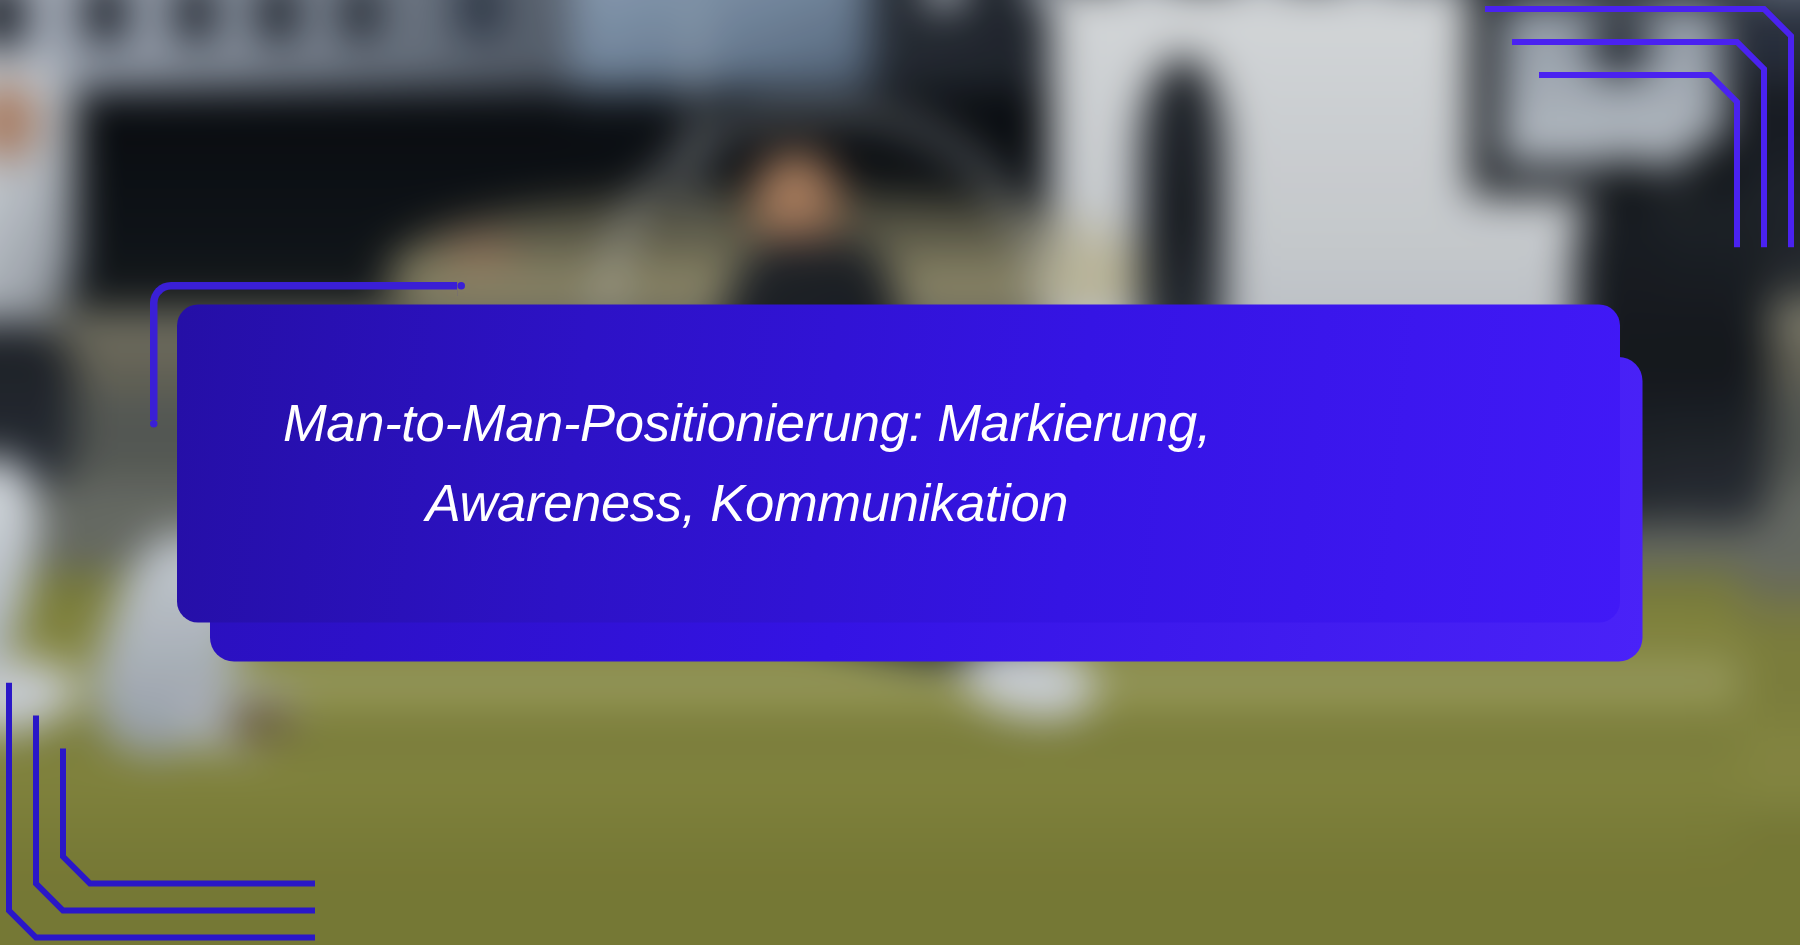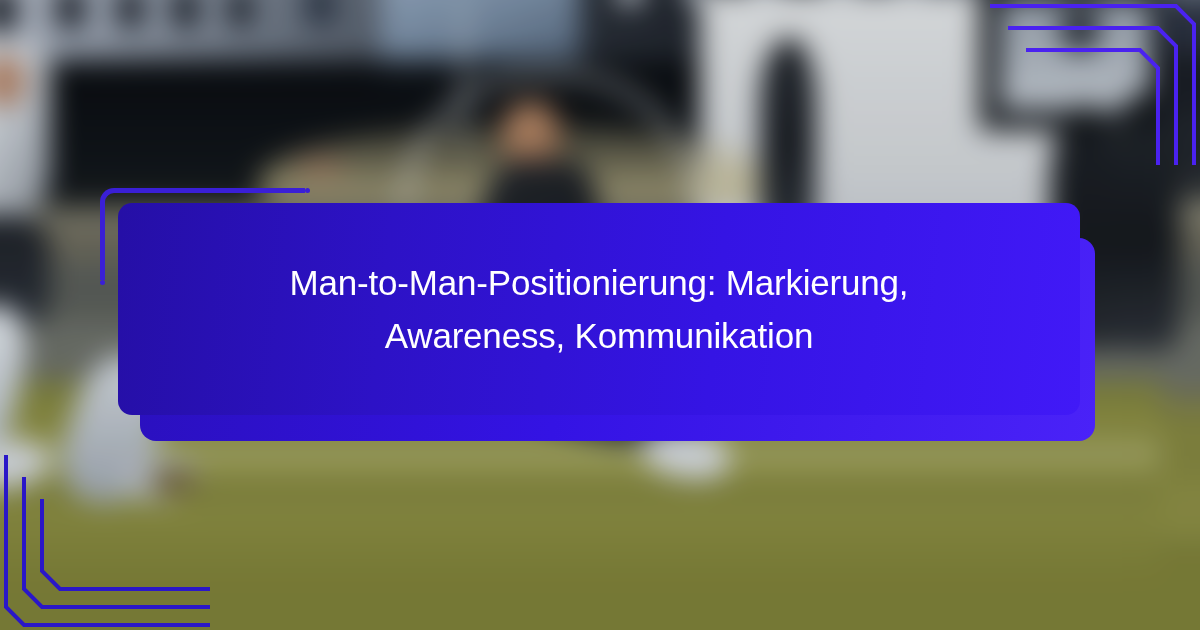--- a/index.html
+++ b/index.html
@@ -220,21 +220,21 @@
     background:linear-gradient(100deg,#2a10bd 0%, #3413e4 45%, #4a22f8 100%);
     border-radius:16px;
   }
 
   .card-front {
     position:absolute;
     left:118px; top:203px;
     width:962px; height:212px;
     background:linear-gradient(96deg,#250fa6 0%, #2d12c6 28%, #3514e4 62%, #4119f7 100%);
     border-radius:14px;
-    display:flex; align-items:center; justify-content:center;
+    display:flex; align-items:center; font-style:italic;
   }
 
   .card-title {
     width:760px;
     text-align:center;
     color:#ffffff;
     font-family:"Liberation Sans", sans-serif;
     font-size:35px;
     font-weight:400;
     line-height:1.52;

